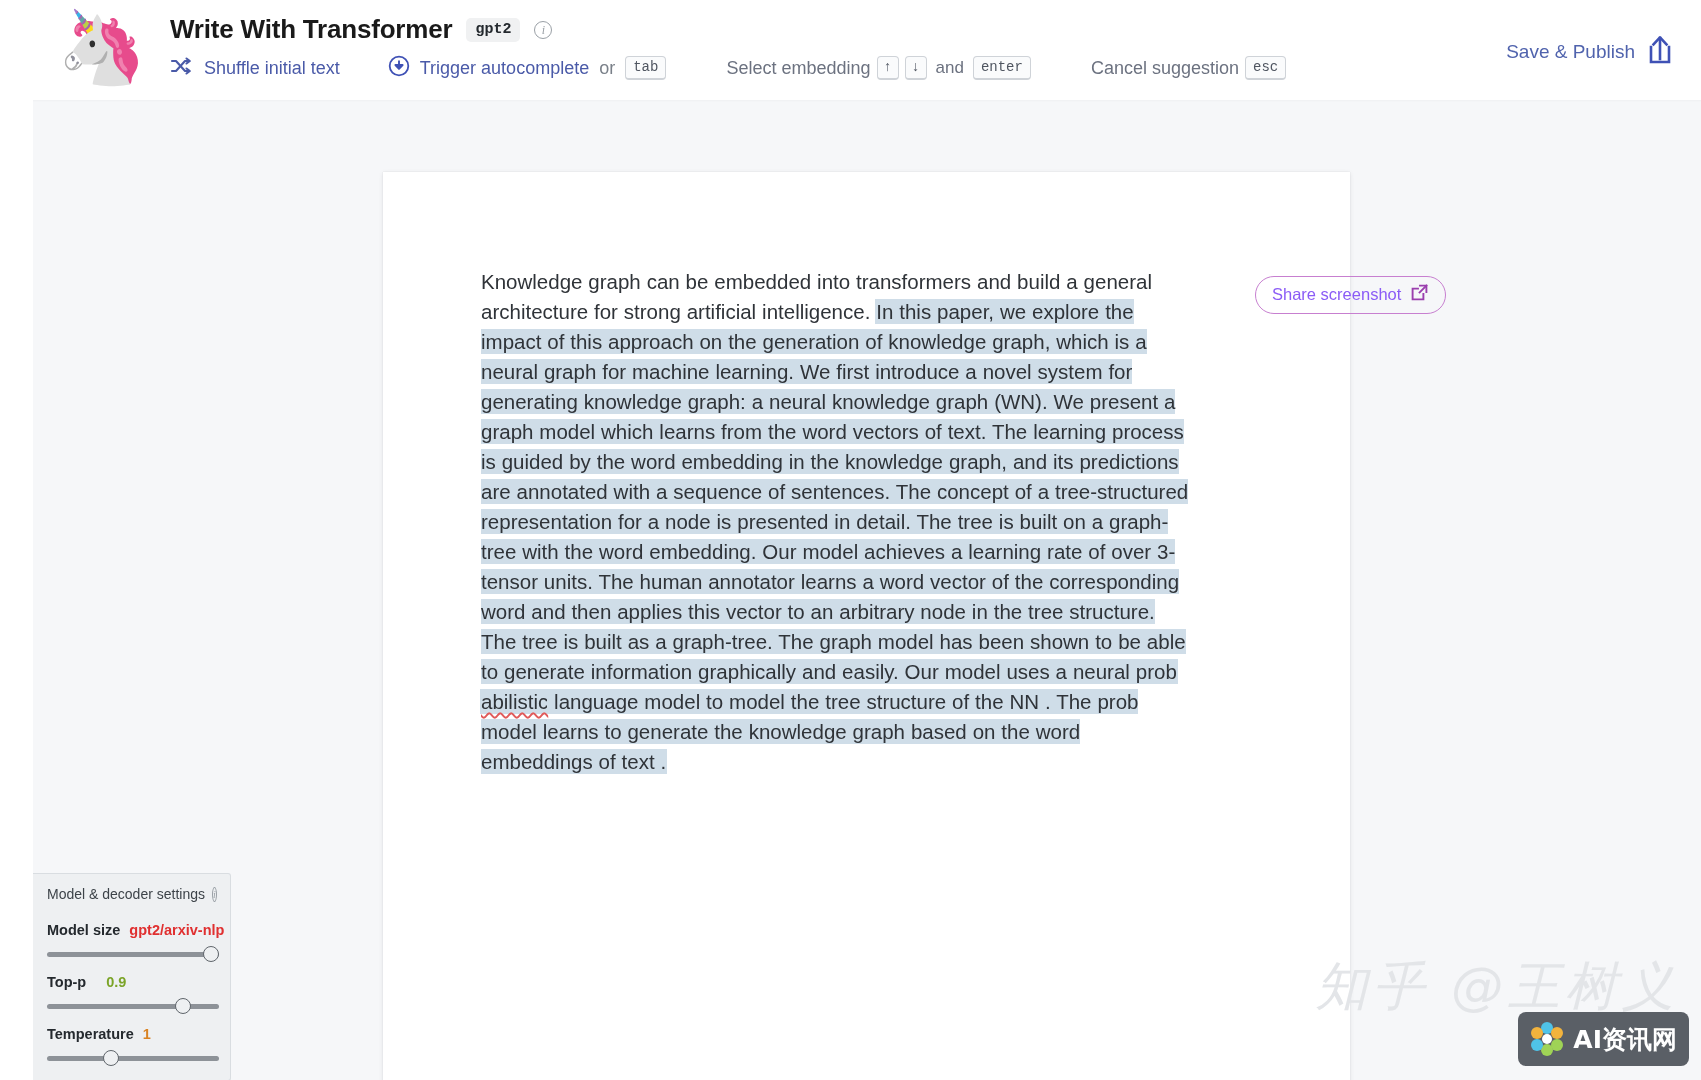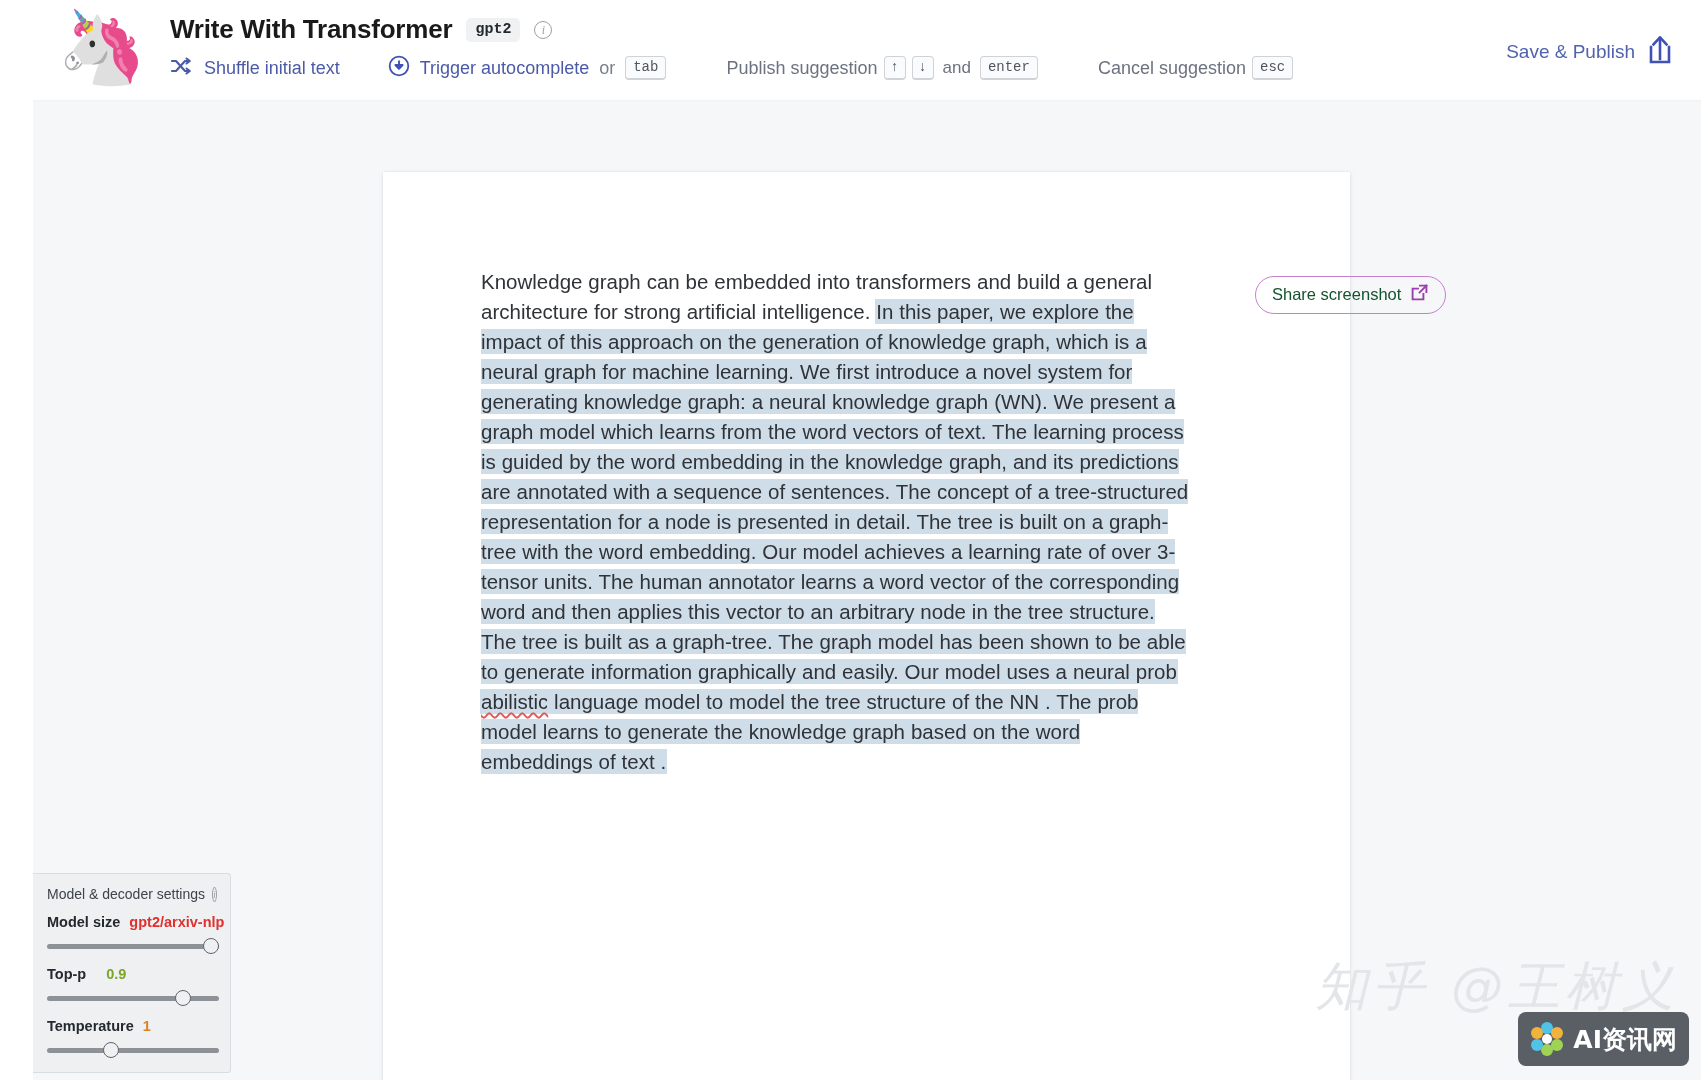--- a/index.html
+++ b/index.html
@@ -201,40 +201,40 @@
     align-items: center;
     gap: 9px;
     border: 1.4px solid #c77fd0;
     border-radius: 20px;
     padding: 6px 16px 7px;
     background: transparent;
     cursor: pointer;
   }
   .share-screenshot .ss-label {
     font-size: 16.5px;
-    color: #14532d;
+    color: #8b5cf6;
     white-space: nowrap;
   }
 
   
   .settings {
     position: absolute;
     left: -2px; top: 773px;
     width: 200px;
     padding: 12px 16px 14px;
     background: #eef0f2;
     border: 1px solid #d9dde1;
     border-left: none;
     border-radius: 0 3px 3px 0;
   }
   .settings-head {
     display: flex;
     align-items: center;
     gap: 7px;
-    margin-bottom: 12px;
+    margin-bottom: 20px;
   }
   .settings-head .sh-label {
     font-size: 14px;
     color: #3d4349;
     white-space: nowrap;
   }
   .settings-head .info-circle {
     width: 15px; height: 15px;
     font-size: 10px;
     line-height: 13px;
@@ -340,21 +340,21 @@
             <path d="M11 5.6 V13.2 M7.4 10 L11 13.9 L14.6 10 Z" fill="#3f51b5" stroke="#3f51b5" stroke-width="1.9" stroke-linejoin="round"></path>
           </svg>
         </span>
         <span class="tb-label">Trigger autocomplete</span>
       </div>
       <span class="tb-or">or</span>
       <span class="key">tab</span>
 
       <span class="tb-sep-lg"></span>
 
-      <span class="tb-plain">Publish suggestion</span>
+      <span class="tb-plain">Select embedding</span>
       <span class="key-gap"></span>
       <span class="key key-arrow">↑</span>
       <span class="key-gap"></span>
       <span class="key key-arrow">↓</span>
       <span class="tb-and">and</span>
       <span class="key">enter</span>
 
       <span class="tb-sep-lg"></span>
 
       <span class="tb-plain">Cancel suggestion</span>

